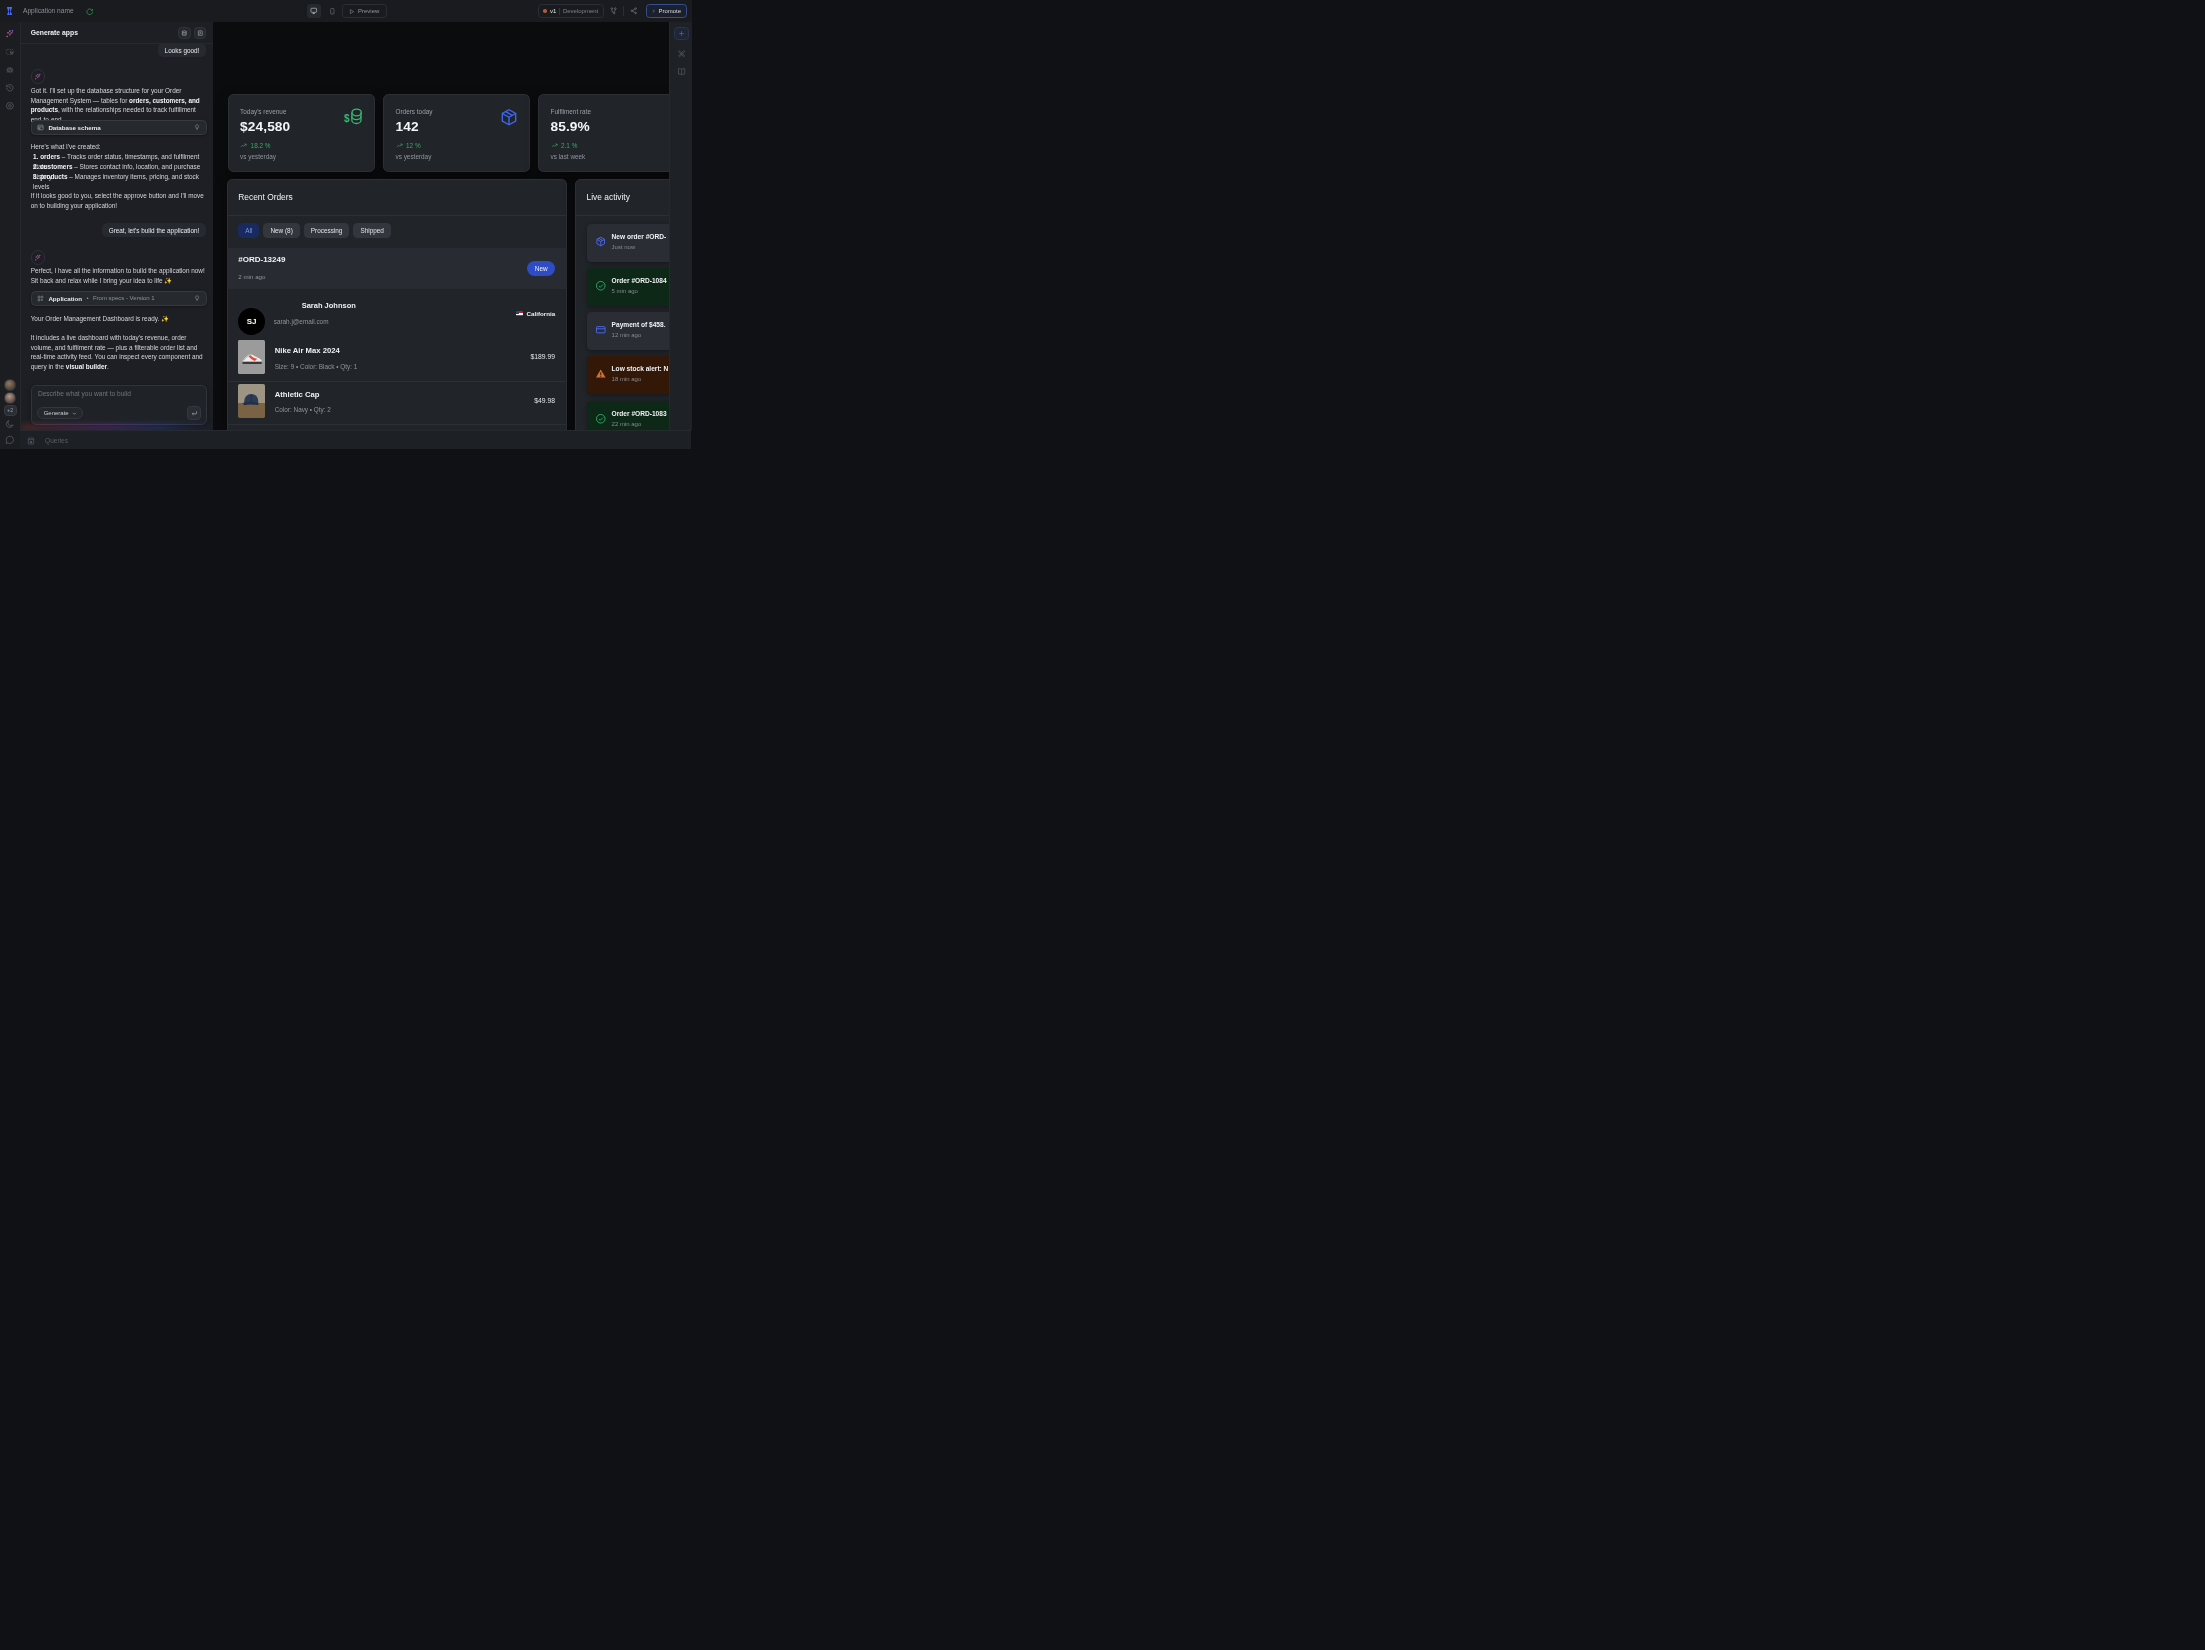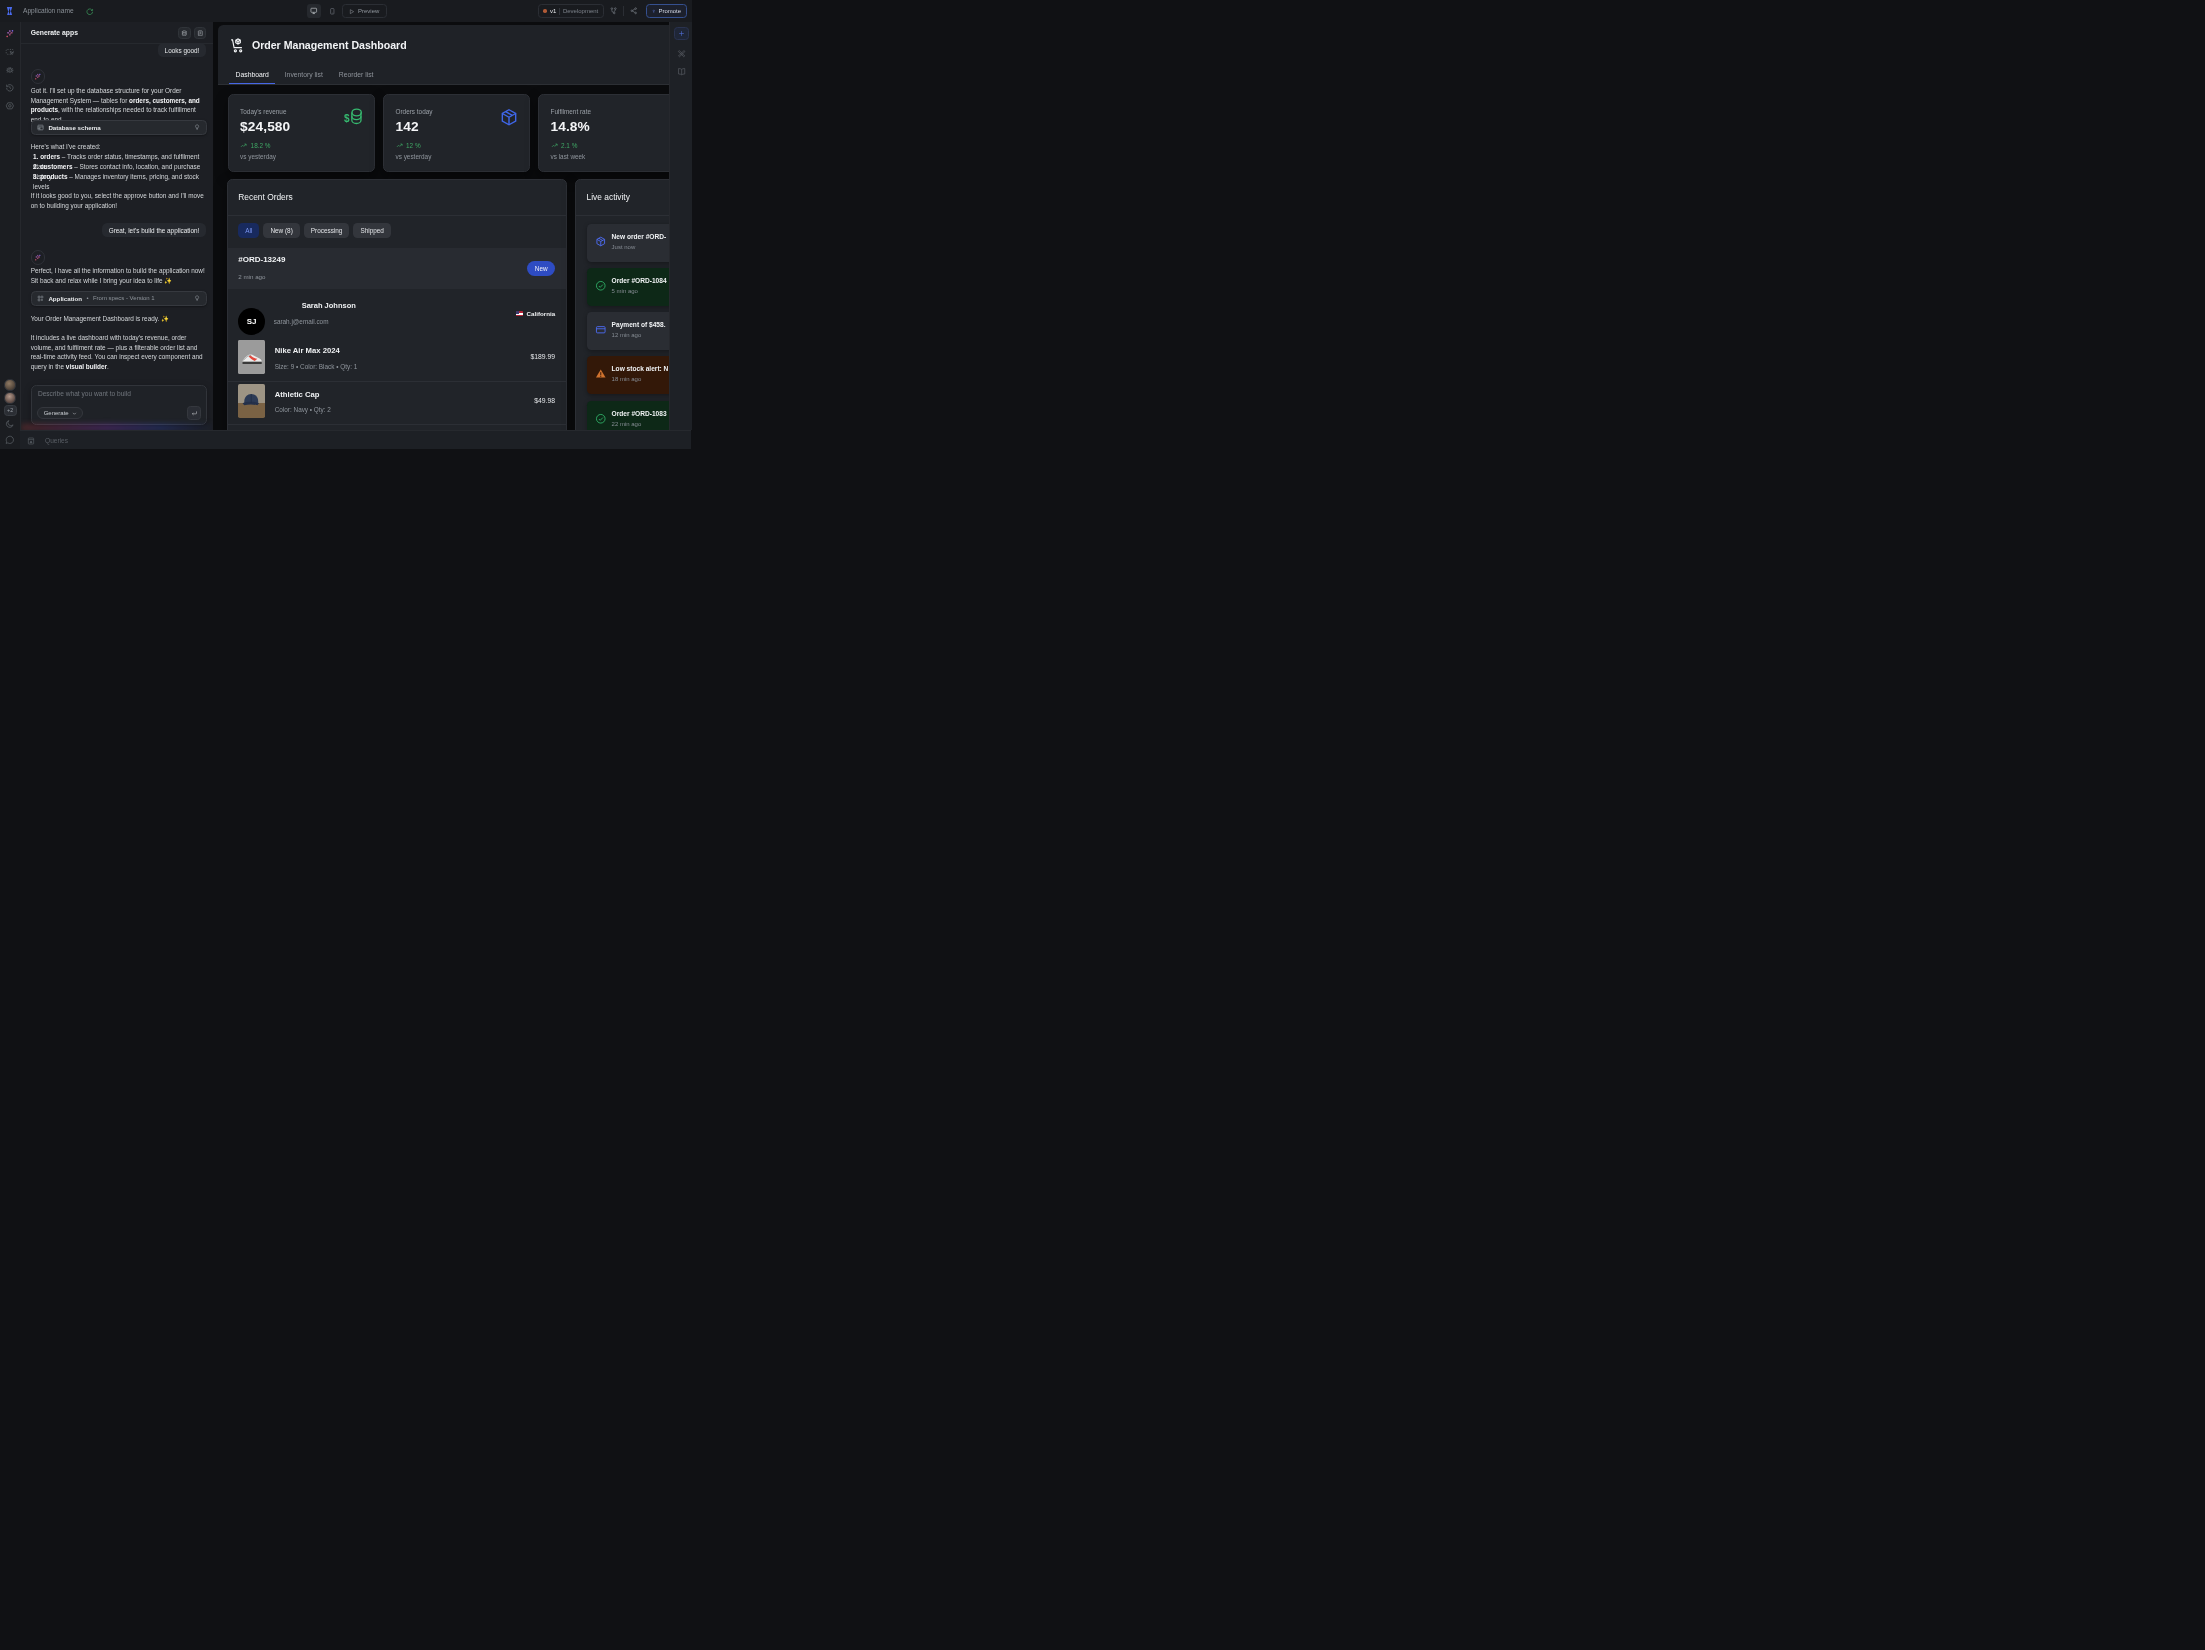--- a/index.html
+++ b/index.html
@@ -347,34 +347,20 @@
           <path d="M20 5v7a2 2 0 0 1-2 2H5"></path>
           <path d="M9 10l-4 4 4 4"></path>
         </svg>
     </button>
   </div>
   <div class="glow"></div>
 </div>
 
 <div class="canvas">
 
-  <div class="page-head">
-    <svg class="abs" style="left:11.5px;top:12.3px" width="17" height="17" viewBox="0 0 24 24" fill="none" stroke="#f2f4f6" stroke-width="1.6">
-      <path d="M3 4h2l2.2 11h11"></path>
-        <circle cx="9" cy="19.5" r="1.5"></circle>
-        <circle cx="16.5" cy="19.5" r="1.5"></circle>
-      <path d="M9.5 4.5l3.2-1.8 3.3 1.8v3.6l-3.3 1.9-3.2-1.9zM9.5 4.5l3.2 1.9 3.3-1.9M12.7 6.4v3.6"></path>
-    </svg>
-    <h1 class="page-title">Order Management Dashboard</h1>
-    <div class="tabs">
-      <div class="tab active"><span>Dashboard</span></div>
-      <div class="tab"><span>Inventory list</span></div>
-      <div class="tab"><span>Reorder list</span></div>
-    </div>
-  </div>
 
   <div class="panel stat" style="left:14.6px">
     <span class="slabel">Today's revenue</span>
     <span class="svalue">$24,580</span>
     <span class="strend">
       <svg width="7" height="7" viewBox="0 0 24 24" fill="none" stroke="#3fa765" stroke-width="2.2">
           <path d="M3 17l6-6 4 4 8-8"></path>
           <path d="M15 7h6v6"></path>
         </svg>
       <span>18.2 %</span>
@@ -400,21 +386,21 @@
     </span>
     <span class="ssub">vs yesterday</span>
     <svg class="sicon" width="20" height="23" viewBox="0 0 24 26" fill="none" stroke="#3f66e8" stroke-width="1.7">
       <path d="M12 2.5l8 4.5v9l-8 4.5L4 16V7z"></path>
         <path d="M4 7l8 4.5L20 7M12 11.5v9M8 4.8l8 4.5"></path>
     </svg>
   </div>
 
   <div class="panel stat" style="left:325px">
     <span class="slabel">Fulfilment rate</span>
-    <span class="svalue">14.8%</span>
+    <span class="svalue">85.9%</span>
     <span class="strend">
       <svg width="7" height="7" viewBox="0 0 24 24" fill="none" stroke="#3fa765" stroke-width="2.2">
           <path d="M3 17l6-6 4 4 8-8"></path>
           <path d="M15 7h6v6"></path>
         </svg>
       <span>2.1 %</span>
     </span>
     <span class="ssub">vs last week</span>
     <svg class="sicon" style="right:-8px" width="25" height="25" viewBox="0 0 24 24" fill="none" stroke="#2fbf71" stroke-width="1.9">
       <circle cx="12" cy="12" r="9"></circle>

